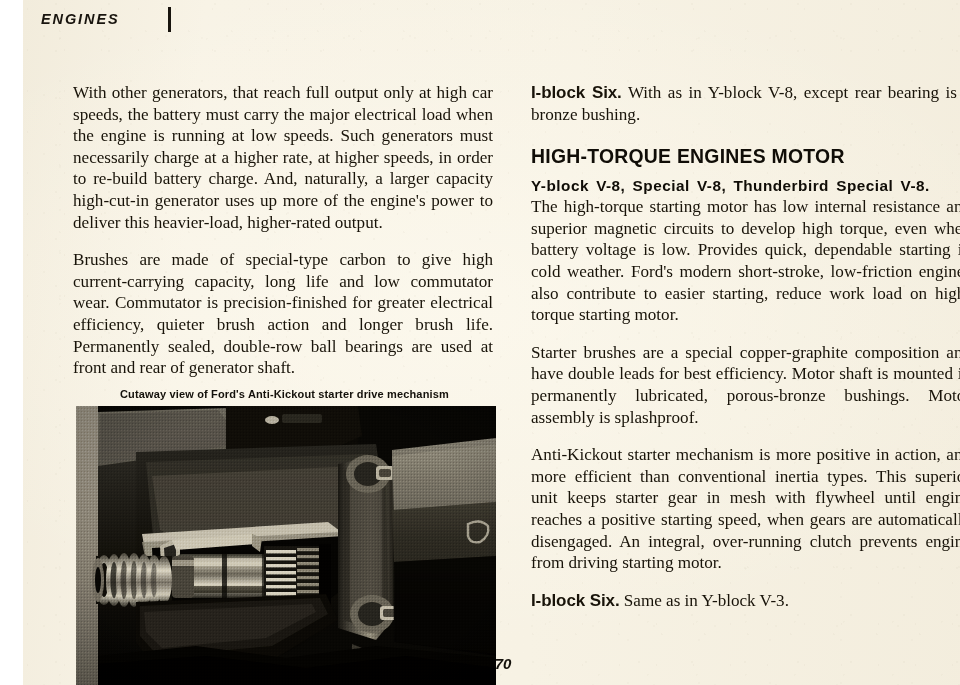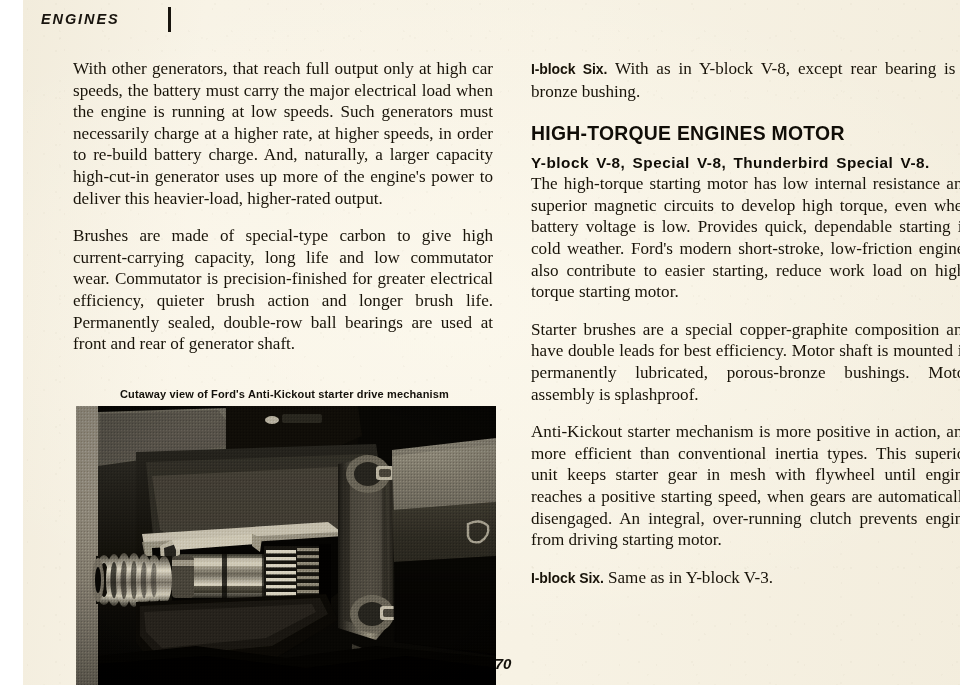--- a/index.html
+++ b/index.html
@@ -65,40 +65,40 @@
     width: 3px;
     height: 25px;
     background: #18140e;
     margin-left: 48px;
   }
 
   
   .column {
     position: absolute;
     z-index: 4;
-    top: 58px;
+    top: 82px;
   }
   #left-column  { left: 50px;  width: 420px; }
   #right-column { left: 508px; width: 440px; }
 
   p.body-par {
     margin: 0 0 16px 0;
     font-size: 17.1px;
     line-height: 21.6px;
     text-align: justify;
     text-justify: inter-word;
     hyphens: none;
     color: #181309;
   }
   p.body-par:last-child { margin-bottom: 0; }
 
   .lead-in {
     font-family: "Liberation Sans", "DejaVu Sans", sans-serif;
     font-weight: 700;
-    font-size: 14px;
+    font-size: 17px;
     letter-spacing: -0.1px;
   }
 
   h2.section-heading {
     margin: 20px 0 9px 0;
     font-family: "Liberation Sans", "DejaVu Sans", sans-serif;
     font-weight: 700;
     font-size: 19.4px;
     letter-spacing: 0.25px;
     color: #100d07;

